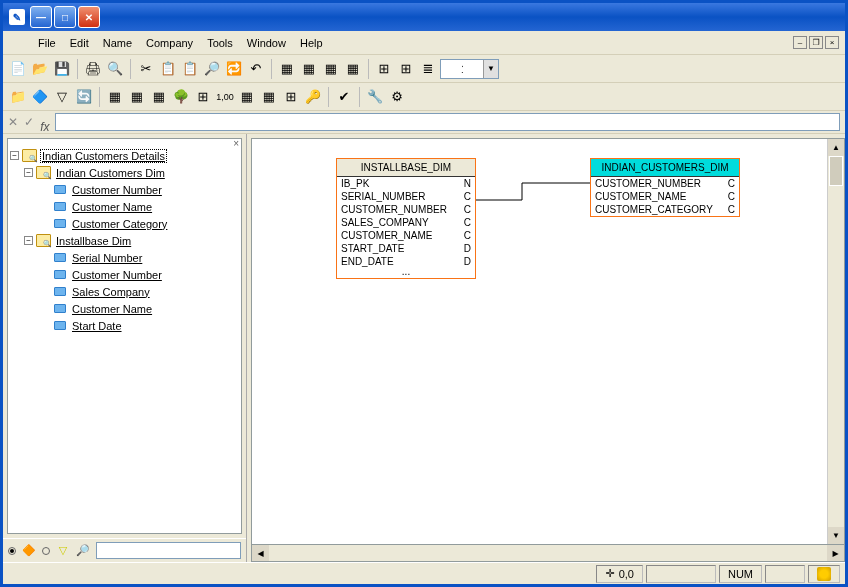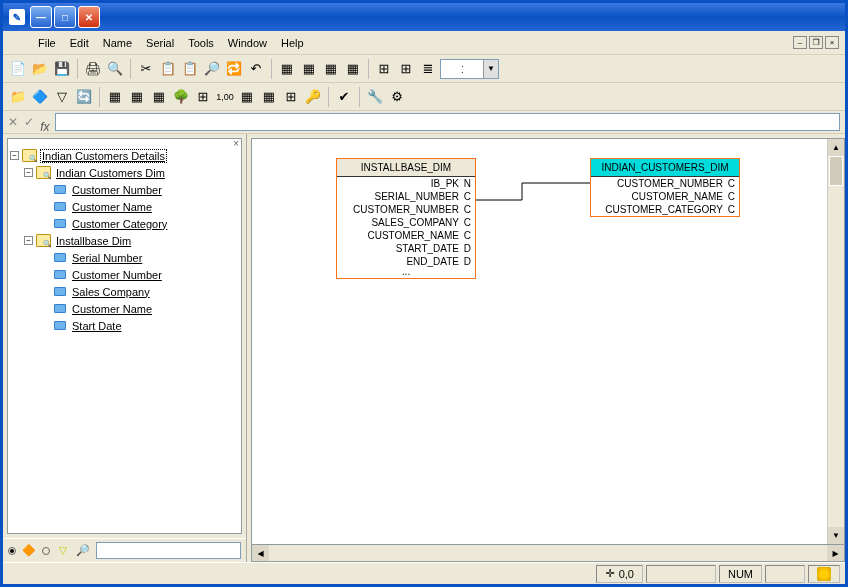--- a/index.html
+++ b/index.html
@@ -61,21 +61,21 @@
 .vscroll .arr.down { bottom: 0; }
 .hscroll { height: 17px; background: #ece9d8; margin: 0 0 0 4px; display: flex; border: 1px solid #919b9c; border-top: none; }
 .hscroll .arr { width: 17px; background: #ddd8c8; display: flex; align-items: center; justify-content: center; font-size: 8px; cursor: pointer; }
 .hscroll .track { flex: 1; background: #ece9d8; }
 
 .dtable { position: absolute; border: 1px solid #f97316; background: #0f766e; font-size: 10px; }
 .dtable .dt-head { background: #ece9d8; text-align: center; padding: 3px 0; border-bottom: 1px solid #333; font-weight: normal; }
 .dtable.highlight .dt-head { background: #00dcdc; }
 .dtable .dt-body { background: #fff; }
 .dtable .dt-row { display: flex; padding: 0 4px; height: 13px; align-items: center; }
-.dtable .dt-row .col-name { flex: 1; text-align: right; }
+.dtable .dt-row .col-name { flex: 1; }
 .dtable .dt-row .col-type { width: 12px; text-align: right; }
 .dtable .dt-more { text-align: center; font-size: 10px; line-height: 8px; padding-bottom: 2px; }
 
 .join-line { position: absolute; pointer-events: none; }
 
 .statusbar { height: 22px; background: #ece9d8; border-top: 1px solid #fff; display: flex; align-items: center; padding: 0 5px; font-size: 11px; }
 .statusbar .cell { border: 1px solid #bbb; border-top-color: #888; border-left-color: #888; padding: 1px 8px; margin-left: 3px; background: #ece9d8; height: 18px; display: flex; align-items: center; gap: 4px; }
 .statusbar .spacer { flex: 1; }
 .can-icon { width: 14px; height: 14px; background: radial-gradient(circle,#fc0 40%,#c90 100%); border-radius: 2px; }
 </style>
@@ -91,21 +91,21 @@
       <div class="tbtn max">□</div>
       <div class="tbtn close">✕</div>
     </div>
   </div>
 
   <div class="menubar">
     <span></span>
     <span class="menuitem">File</span>
     <span class="menuitem">Edit</span>
     <span class="menuitem">Name</span>
-    <span class="menuitem">Serial</span>
+    <span class="menuitem">Company</span>
     <span class="menuitem">Tools</span>
     <span class="menuitem">Window</span>
     <span class="menuitem">Help</span>
     <div class="mdibtns">
       <div class="mdibtn">–</div>
       <div class="mdibtn">❐</div>
       <div class="mdibtn">×</div>
     </div>
   </div>
 

